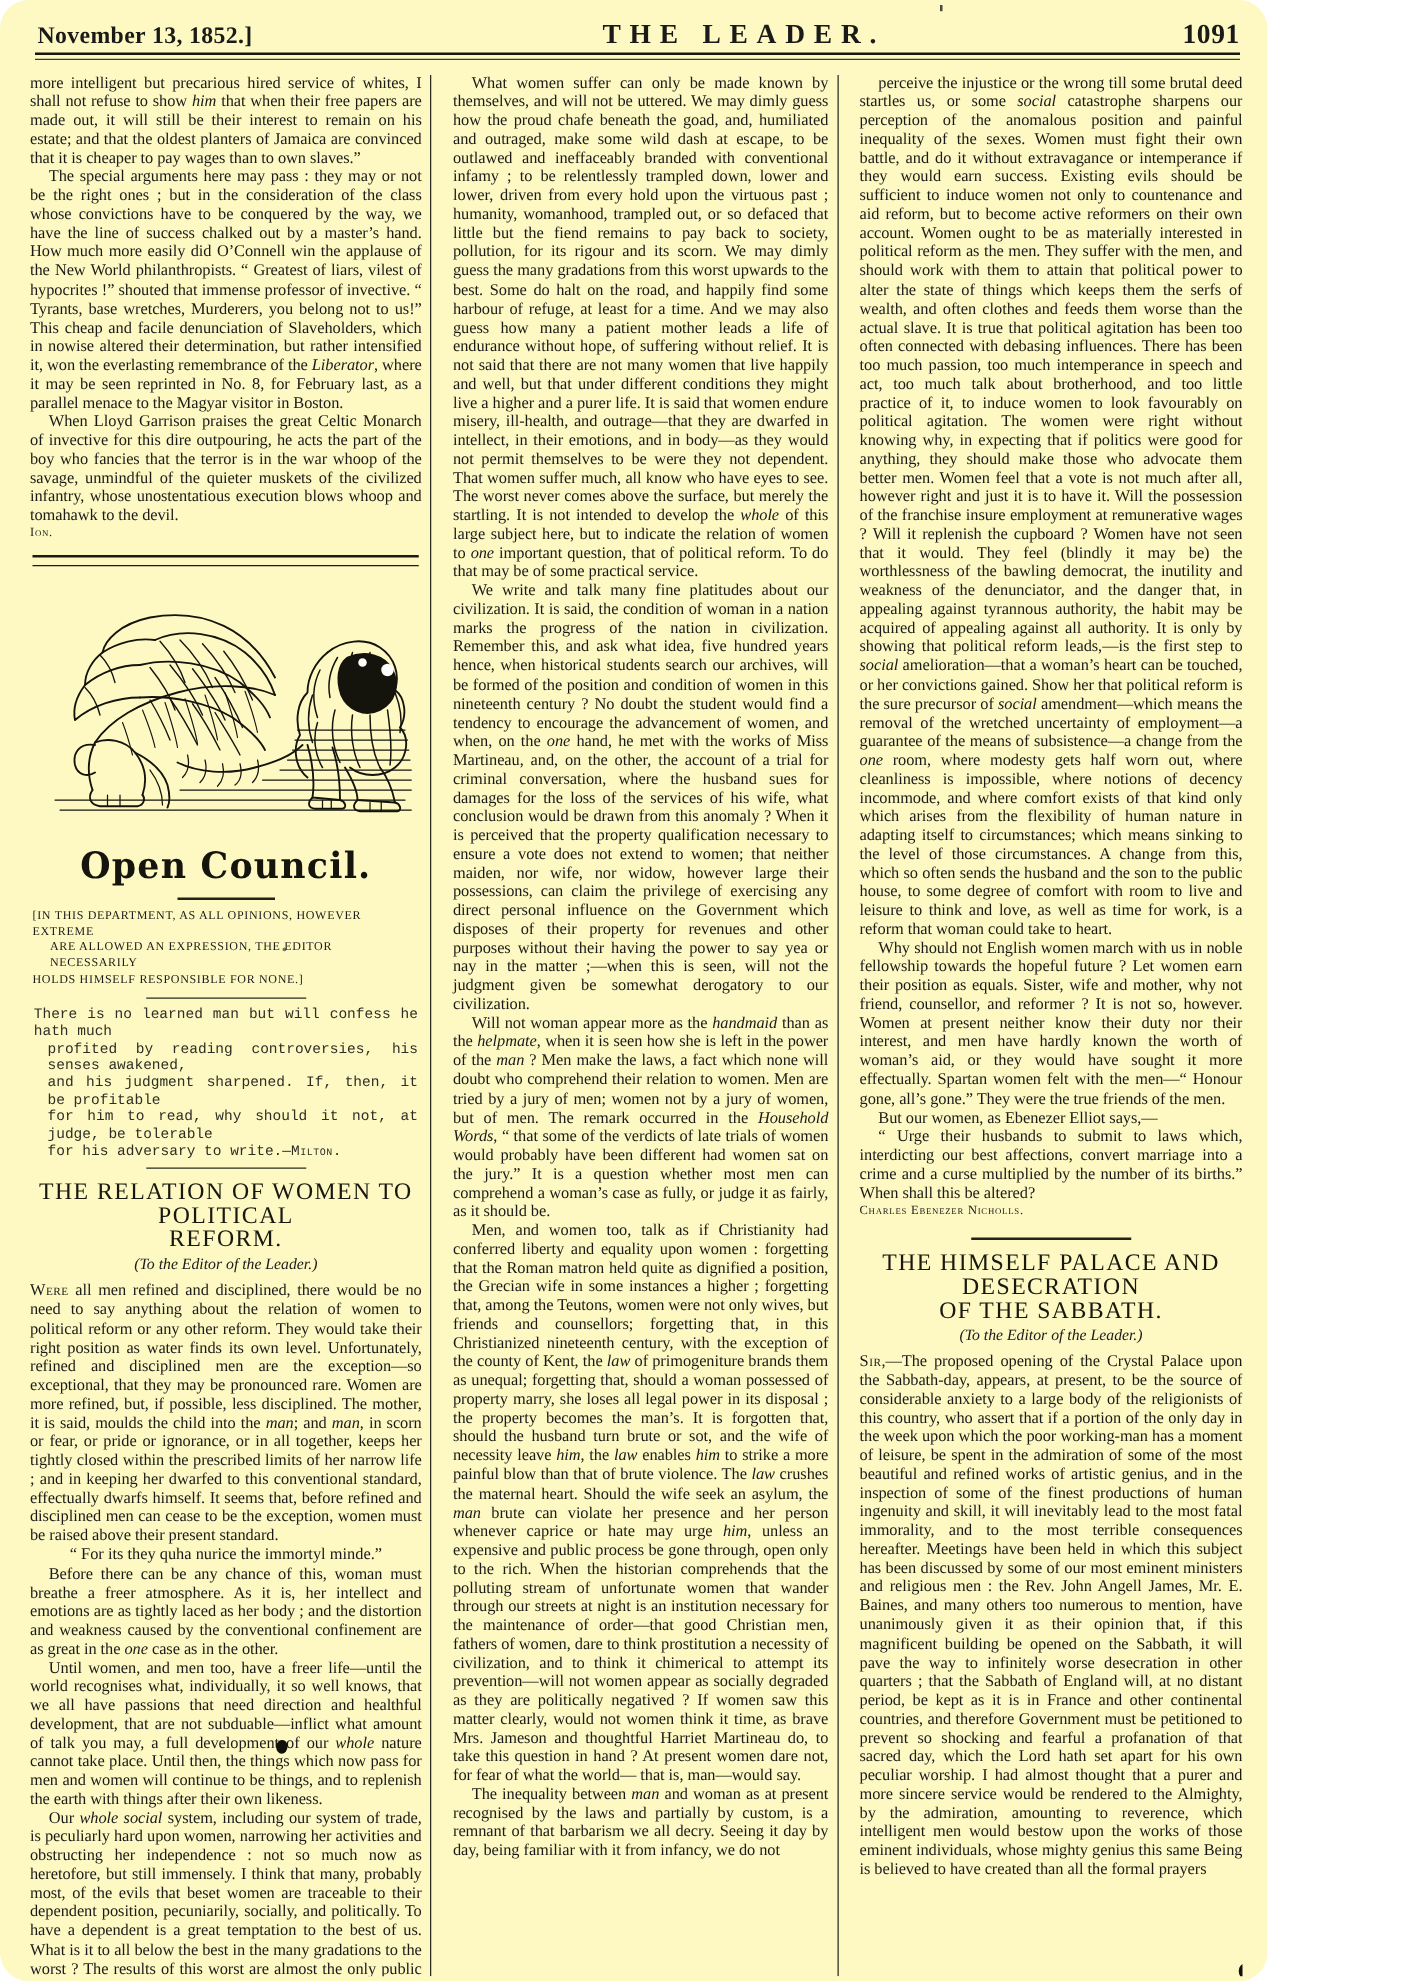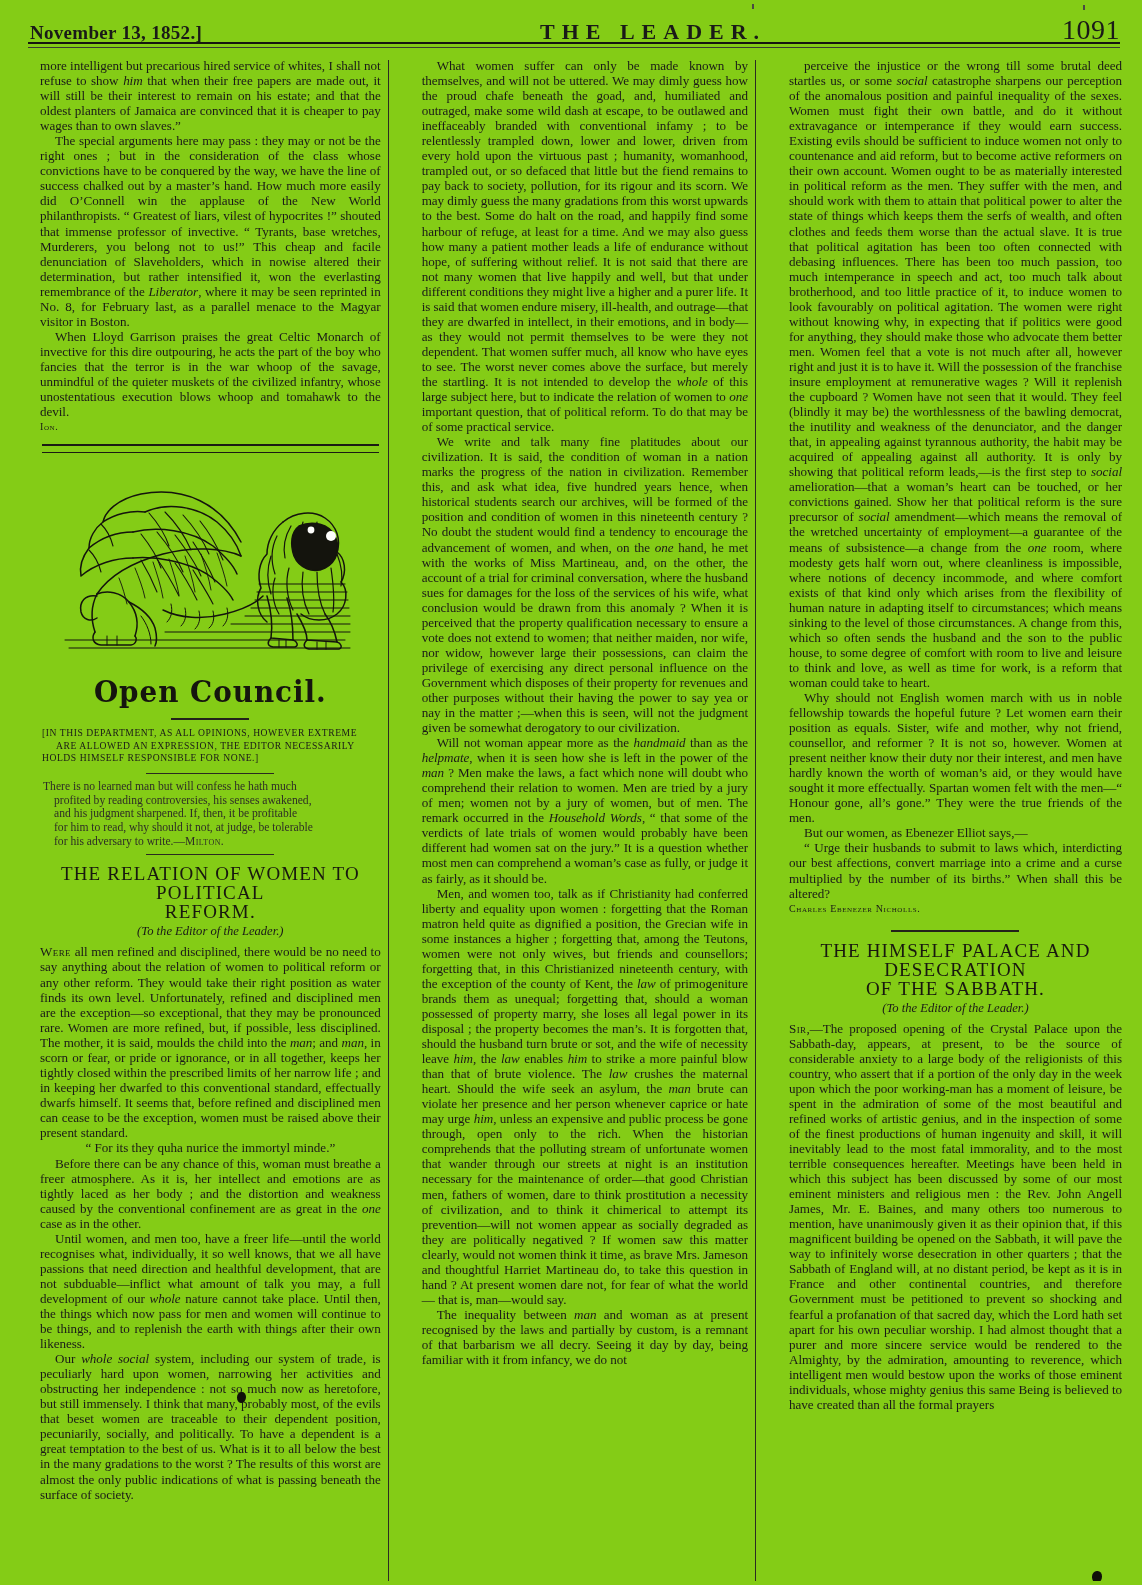--- a/index.html
+++ b/index.html
@@ -6,25 +6,26 @@
     margin: 0;
     padding: 0;
     background: #ffffff;
   }
   body {
     font-family: "Liberation Serif", serif;
     color: #1a1a18;
   }
   .page {
     position: relative;
-    width: 1142px;
+    width: 1014px;
     height: 1585px;
-    background: #84cc16;
+    background: #fef9c3;
     overflow: hidden;
     box-sizing: border-box;
+    border-radius: 23px;
   }
 
   
   .masthead {
     position: relative;
     height: 50px;
     padding: 14px 22px 0 30px;
     box-sizing: border-box;
   }
   .masthead-row {
@@ -40,22 +41,22 @@
     white-space: nowrap;
   }
   .mast-title {
     font-size: 22px;
     font-weight: bold;
     letter-spacing: 7px;
     margin-left: 42px;
     white-space: nowrap;
   }
   .mast-page {
-    font-size: 28px;
-    font-weight: normal;
+    font-size: 22px;
+    font-weight: bold;
     letter-spacing: .5px;
   }
   .mast-rule {
     position: absolute;
     left: 28px;
     right: 22px;
     bottom: 2px;
     height: 3px;
     border-top: 2px solid #17170f;
     border-bottom: 1px solid #3a3a32;
@@ -72,21 +73,20 @@
     top: 58px;
     left: 24px;
     right: 20px;
     bottom: 4px;
     display: flex;
   }
   .col {
     position: relative;
     box-sizing: border-box;
     overflow: hidden;
-    margin-left: 16px;
   }
   .col1 { width: 370px; padding-right: 13px; }
   .col2 { width: 366px; padding: 0 12px; }
   .col3 { width: 362px; padding-left: 13px; }
   .col-div {
     position: absolute;
     top: 2px;
     bottom: 0;
     width: 1px;
     background: #2b2b22;
@@ -168,20 +168,21 @@
     border-top: 1px solid #2a2a20;
     margin: 8px auto 6px auto;
   }
   .milton {
     font-size: 11.6px;
     line-height: 13.7px;
     text-align: justify;
     margin: 0;
     padding: 0 3px;
     color: #2e2e26;
+    font-family: Liberation Mono, monospace;
   }
   .milton .ind { display: block; padding-left: 11px; }
   .milton .auth { font-variant: small-caps; letter-spacing: .4px; }
   .milton-rule2 {
     width: 128px;
     height: 0;
     border-top: 1px solid #2a2a20;
     margin: 6px auto 9px auto;
   }
 

